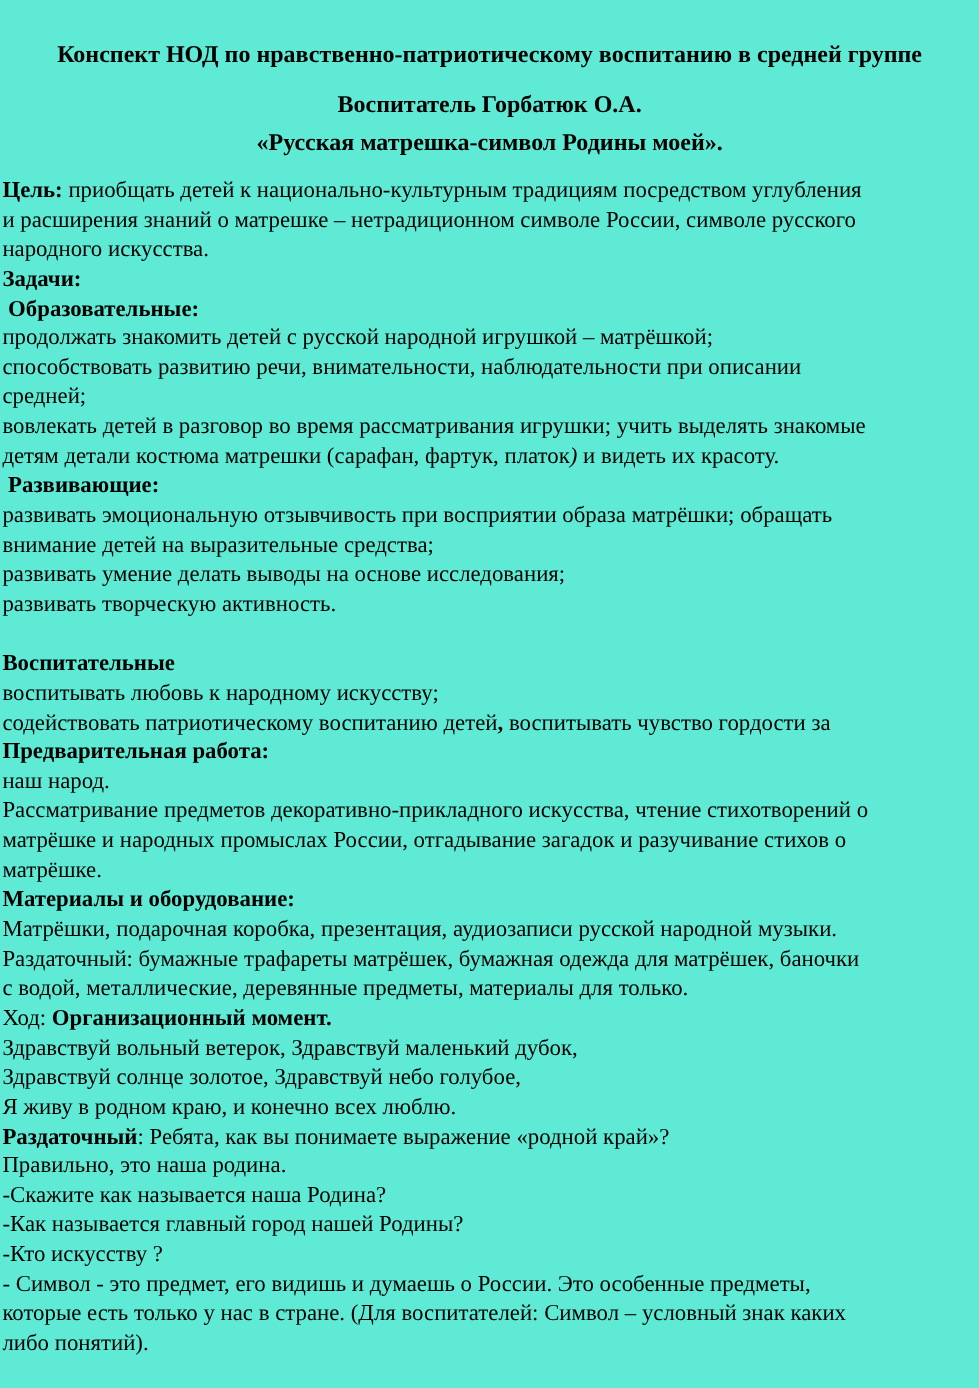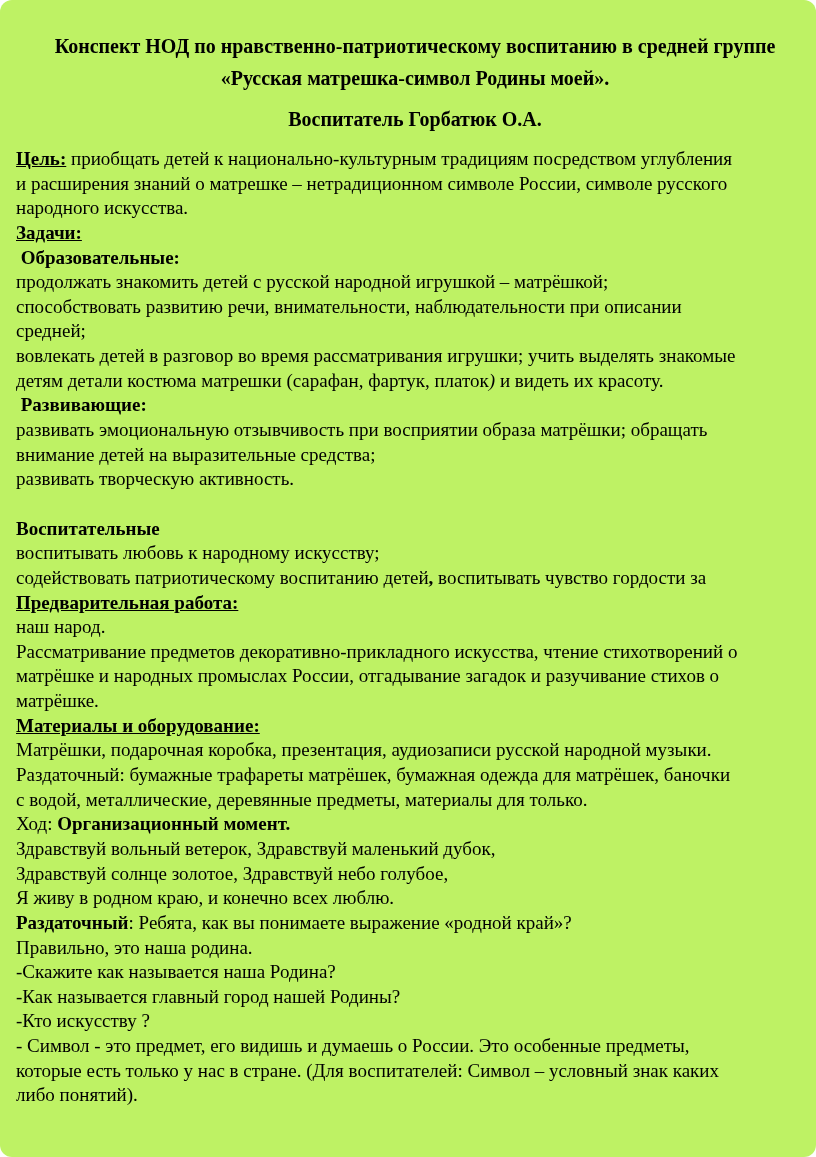--- a/index.html
+++ b/index.html
@@ -11,64 +11,64 @@
     height: 1157px;
     background: #fdfdfd;
     overflow: hidden;
     font-family: "Liberation Serif", "DejaVu Serif", serif;
     color: #000;
   }
   .page {
     box-sizing: border-box;
     width: 816px;
     height: 1157px;
-    padding: 30px 2px 0 16px;
-    background: #bef264;
-    border-radius: 12px;
+    padding: 30px 2px 0 2px;
+    background: #5eead4;
   }
   .ln {
     white-space: pre;
     font-size: 19px;
     line-height: 24.65px;
     height: 24.65px;
     text-align: left;
   }
   .ln.t {
     font-size: 20px;
     line-height: 32px;
     height: 32px;
   }
   .ln.c {
     text-align: center;
   }
   .ln span.b { font-weight: bold; }
-  .ln span.u { text-decoration: underline; }
+  .ln span.u { }
   .ln span.i { font-style: italic; }
 </style>
 </head>
 <body>
 
 <div class="page">
   <div id="doc">
       <div class="ln c t"><span class="b ">Конспект НОД по нравственно-патриотическому воспитанию в средней группе</span></div>
+      <div class="ln c t" style="margin-top: 9px;"><span class="b ">Воспитатель Горбатюк О.А.</span></div>
       <div class="ln c t"><span class="b ">«Русская матрешка-символ Родины моей».</span></div>
-      <div class="ln c t" style="margin-top: 9px;"><span class="b ">Воспитатель Горбатюк О.А.</span></div>
       <div class="ln" style="margin-top: 12px;"><span class="b u ">Цель:</span><span class=""> приобщать детей к национально-культурным традициям посредством углубления</span></div>
       <div class="ln"><span class="">и расширения знаний о матрешке – нетрадиционном символе России, символе русского</span></div>
       <div class="ln"><span class="">народного искусства.</span></div>
       <div class="ln"><span class="b u ">Задачи:</span></div>
       <div class="ln"><span class="b "> Образовательные:</span></div>
       <div class="ln"><span class="">продолжать знакомить детей с русской народной игрушкой – матрёшкой;</span></div>
       <div class="ln"><span class="">способствовать развитию речи, внимательности, наблюдательности при описании</span></div>
       <div class="ln"><span class="">средней;</span></div>
       <div class="ln"><span class="">вовлекать детей в разговор во время рассматривания игрушки; учить выделять знакомые</span></div>
       <div class="ln"><span class="">детям детали костюма матрешки (сарафан, фартук, платок</span><span class="i">)</span><span class=""> и видеть их красоту.</span></div>
       <div class="ln"><span class="b "> Развивающие:</span></div>
       <div class="ln"><span class="">развивать эмоциональную отзывчивость при восприятии образа матрёшки; обращать</span></div>
       <div class="ln"><span class="">внимание детей на выразительные средства;</span></div>
+      <div class="ln"><span class="">развивать умение делать выводы на основе исследования;</span></div>
       <div class="ln"><span class="">развивать творческую активность.</span></div>
       <div class="ln">&nbsp;</div>
       <div class="ln"><span class="b ">Воспитательные</span></div>
       <div class="ln"><span class="">воспитывать любовь к народному искусству;</span></div>
       <div class="ln"><span class="">содействовать патриотическому воспитанию детей</span><span class="b ">,</span><span class=""> воспитывать чувство гордости за</span></div>
       <div class="ln"><span class="b u ">Предварительная работа:</span></div>
       <div class="ln"><span class="">наш народ.</span></div>
       <div class="ln"><span class="">Рассматривание предметов декоративно-прикладного искусства, чтение стихотворений о</span></div>
       <div class="ln"><span class="">матрёшке и народных промыслах России, отгадывание загадок и разучивание стихов о</span></div>
       <div class="ln"><span class="">матрёшке.</span></div>

